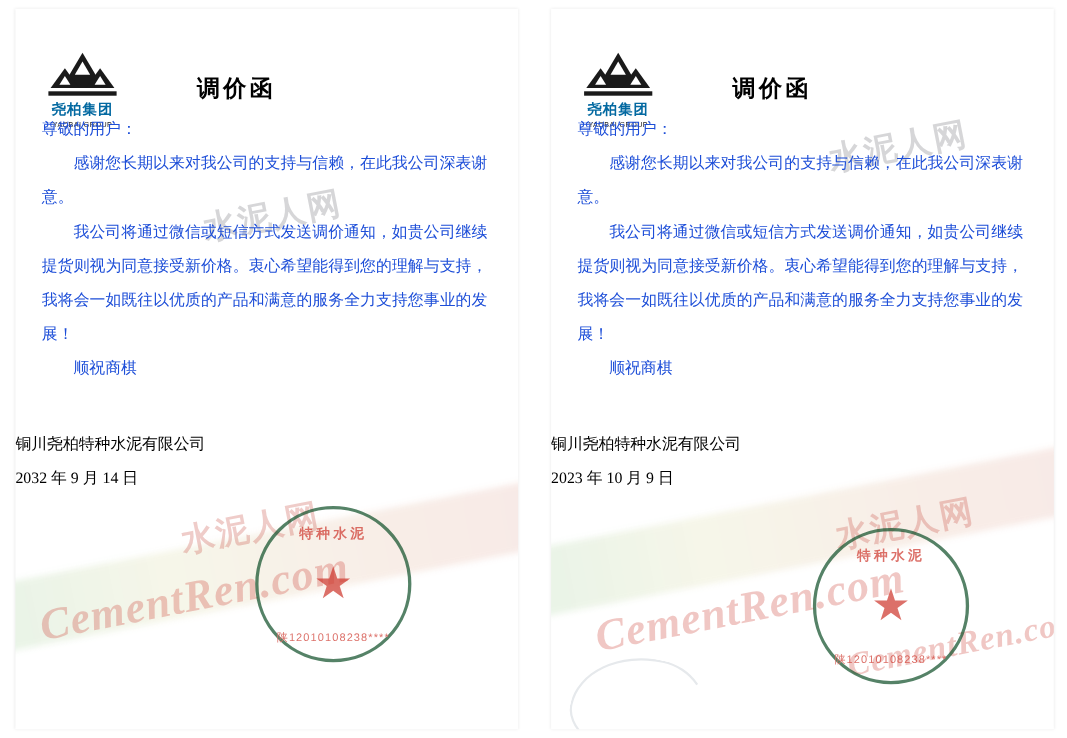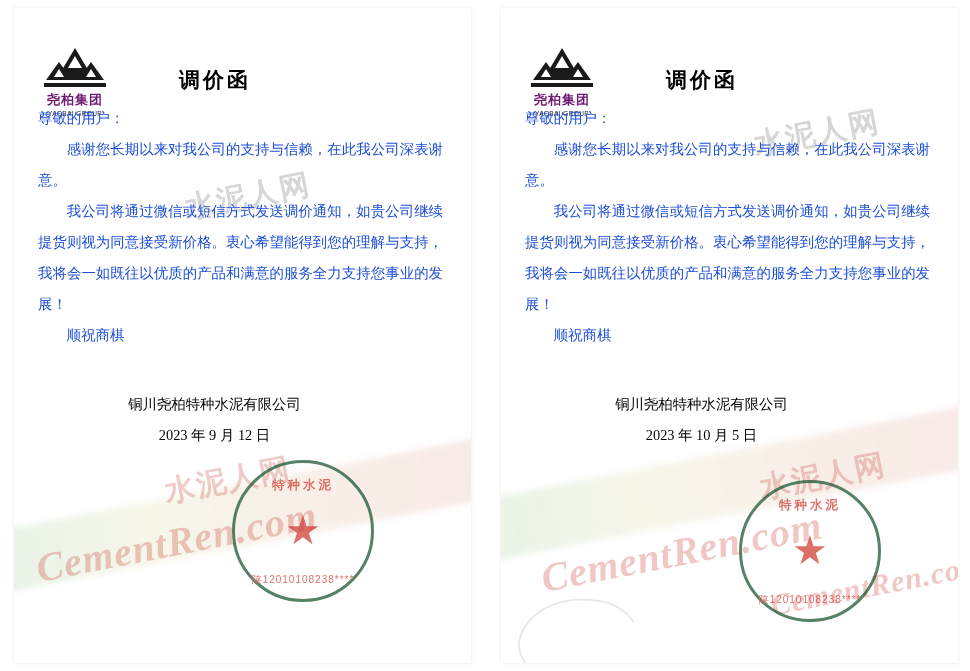--- a/index.html
+++ b/index.html
@@ -55,21 +55,21 @@
     width: 66px;
     height: 44px;
     margin: 0 auto;
     position: relative;
   }
   .logo-mark svg { display: block; }
   .logo-cn {
     font-family: Liberation Serif, serif;
     font-size: 13px;
     letter-spacing: 1px;
-    color: #701a75;
+    color: #0369a1;
     margin-top: 1px;
     font-weight: bold;
   }
   .logo-en {
     font-family: "Liberation Sans", sans-serif;
     font-size: 6.5px;
     letter-spacing: 0.4px;
     color: #222;
     margin-top: 1px;
   }
@@ -104,21 +104,21 @@
     border-bottom: 1.4px solid #d43a2c;
     padding-bottom: 1px;
   }
   .closing {
     margin-top: 28px;
     text-indent: 2em;
     font-family: Liberation Serif, serif;
   }
   .signature {
     margin-top: 38px;
-    text-align: center;
+    text-align: left;
     padding-right: 56px;
     font-size: 14.4px;
     line-height: 31px;
     position: relative;
     z-index: 3;
   }
   .sig-line { display: block; }
 
   
   .seal {
@@ -258,21 +258,21 @@
 
     <div class="body-text">
       <p class="para salutation" style="text-indent:0">尊敬的用户：</p>
       <p class="para">感谢您长期以来对我公司的支持与信赖，在此我公司深表谢意。</p>
       <p class="para">我公司将通过微信或短信方式发送调价通知，如贵公司继续提货则视为同意接受新价格。衷心希望能得到您的理解与支持，我将会一如既往以优质的产品和满意的服务全力支持您事业的发展！</p>
       <p class="para closing" style="text-indent:2em">顺祝商棋</p>
     </div>
 
     <div class="signature">
       <span class="sig-line">铜川尧柏特种水泥有限公司</span>
-      <span class="sig-line">2023 年 9 月 12 日</span>
+      <span class="sig-line">2032 年 9 月 14 日</span>
     </div>
 
     <div class="seal">
       <div class="seal-top">特种水泥</div>
       <div class="star">★</div>
       <div class="seal-bottom">陕12010108238****</div>
     </div>
 
   </div>
 </div>
@@ -307,21 +307,21 @@
 
     <div class="body-text">
       <p class="para salutation" style="text-indent:0">尊敬的用户：</p>
       <p class="para">感谢您长期以来对我公司的支持与信赖，在此我公司深表谢意。</p>
       <p class="para">我公司将通过微信或短信方式发送调价通知，如贵公司继续提货则视为同意接受新价格。衷心希望能得到您的理解与支持，我将会一如既往以优质的产品和满意的服务全力支持您事业的发展！</p>
       <p class="para closing" style="text-indent:2em">顺祝商棋</p>
     </div>
 
     <div class="signature">
       <span class="sig-line">铜川尧柏特种水泥有限公司</span>
-      <span class="sig-line">2023 年 10 月 5 日</span>
+      <span class="sig-line">2023 年 10 月 9 日</span>
     </div>
 
     <div class="seal">
       <div class="seal-top">特种水泥</div>
       <div class="star">★</div>
       <div class="seal-bottom">陕12010108238****</div>
     </div>
 
     <div class="curve"></div>
   </div>

